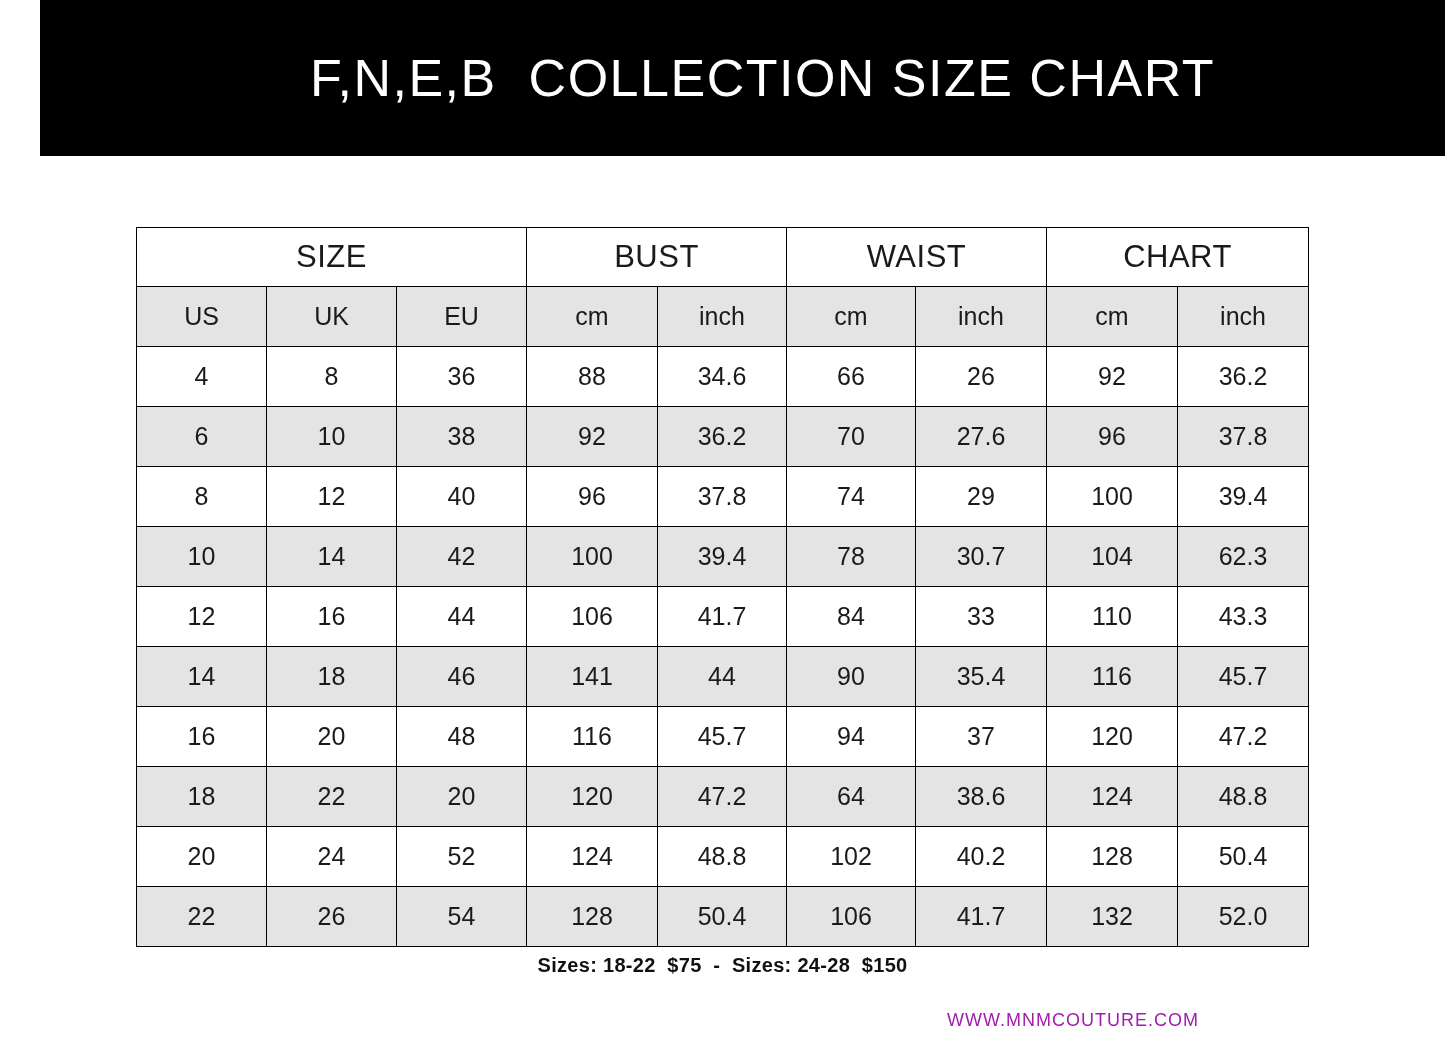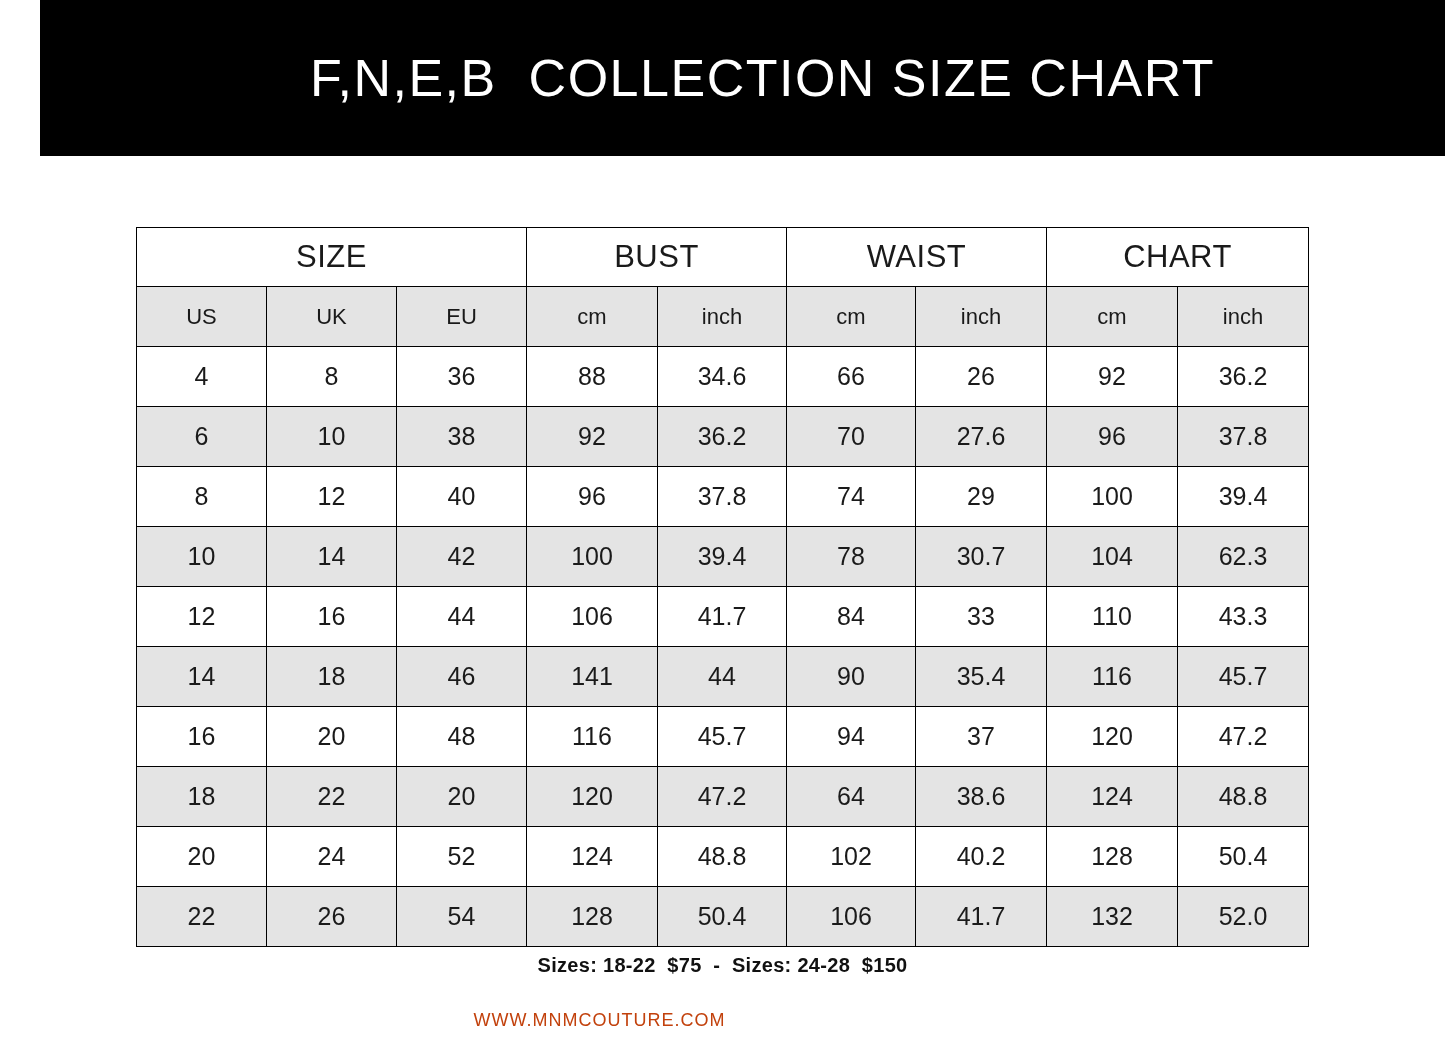--- a/index.html
+++ b/index.html
@@ -62,21 +62,21 @@
     height: 59px;
     background: #ffffff;
   }
   tr.group-head td {
     font-size: 31px;
     height: 58px;
     letter-spacing: 0.5px;
   }
   tr.unit-head td {
     background: #e4e4e4;
-    font-size: 22px;
+    font-size: 25px;
     height: 59px;
   }
   tr.shade td {
     background: #e4e4e4;
   }
   .col-us, .col-uk, .col-eu { width: 130px; }
   .col-bustcm { width: 131px; }
   .col-bustin { width: 129px; }
   .col-waistcm { width: 129px; }
   .col-waistin { width: 131px; }
@@ -92,24 +92,24 @@
     font-weight: bold;
     color: #111111;
     letter-spacing: 0.3px;
     white-space: pre;
   }
   .footer-url {
     position: absolute;
     left: 0;
     top: 1010px;
     width: 1199px;
-    text-align: center;
+    text-align: right;
     font-size: 18px;
     font-weight: 400;
-    color: #c2410c;
+    color: #a21caf;
     letter-spacing: 1px;
   }
 </style>
 </head>
 <body>
 
 <div class="page">
 
   <div class="header-band">
     <div class="header-title">F,N,E,B  COLLECTION SIZE CHART</div>

